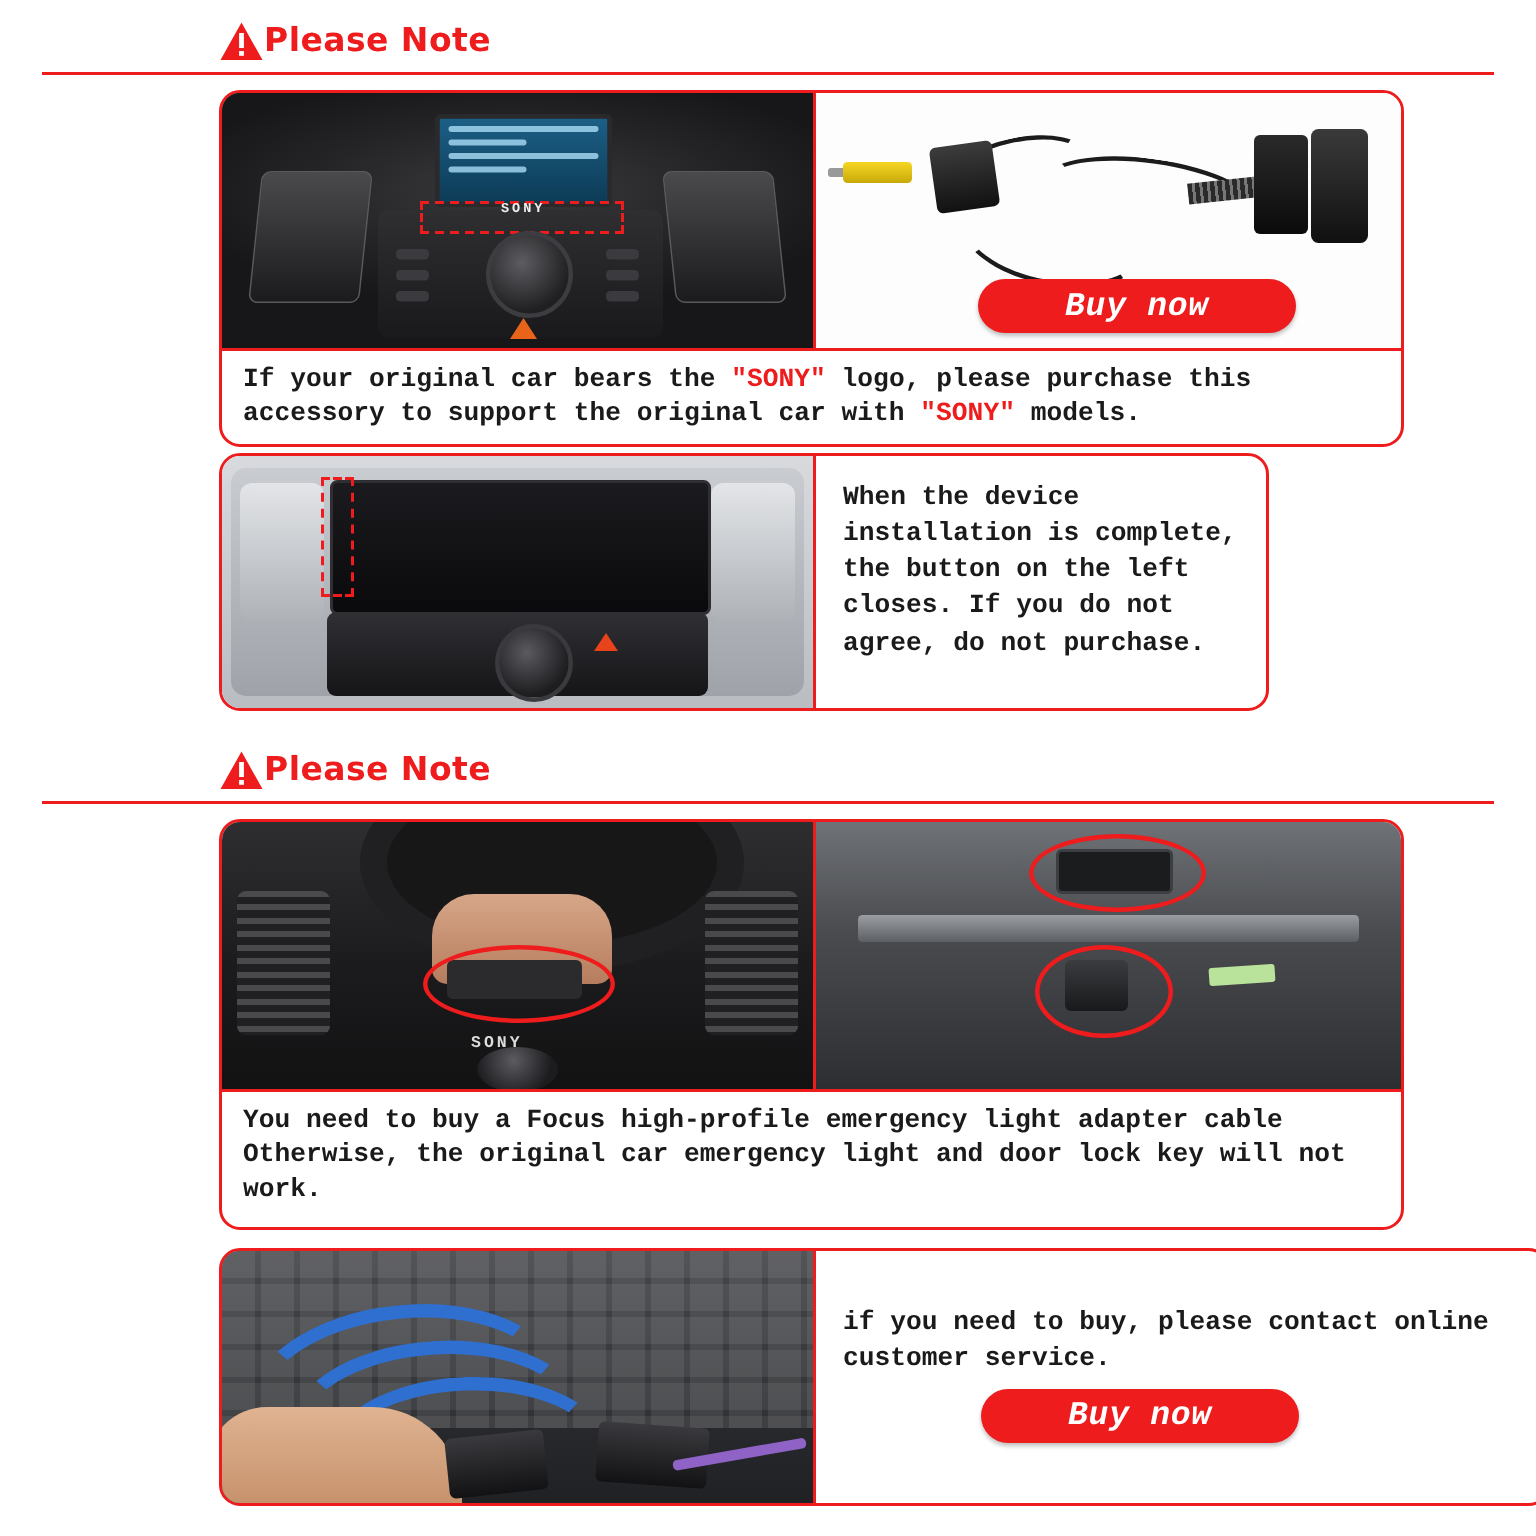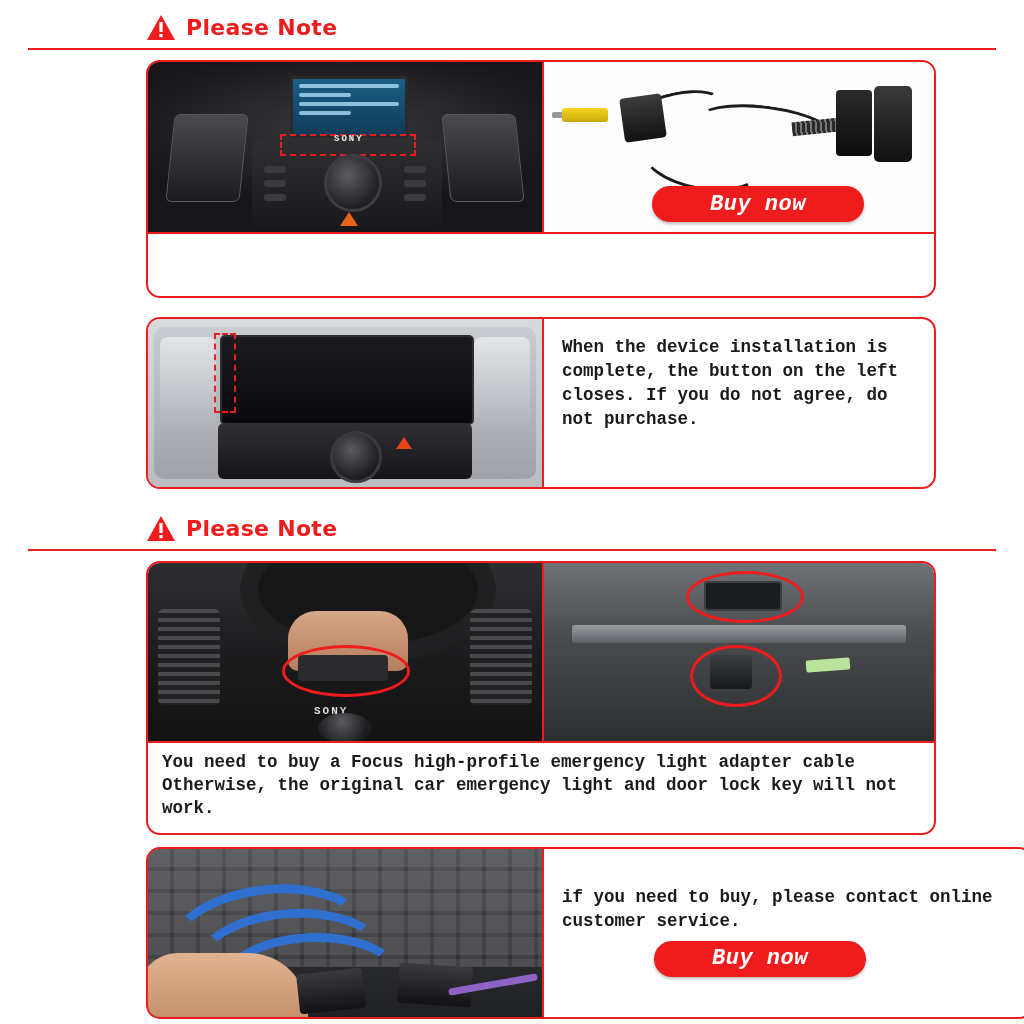--- a/index.html
+++ b/index.html
@@ -19,21 +19,21 @@
     width: 1024px;
     height: 1024px;
     box-sizing: border-box;
     padding: 10px 28px 10px 28px;
   }
 
   
   .note-header {
     display: flex;
     align-items: center;
-    gap: 10px;
+    gap: 0;
     padding-left: 118px;
     height: 34px;
   }
   .warn-icon {
     width: 30px;
     height: 27px;
     position: relative;
     flex: 0 0 auto;
   }
   .warn-icon svg { display: block; }
@@ -105,24 +105,24 @@
     font-size: 22px;
     font-style: italic;
     font-weight: bold;
     border-radius: 22px;
     box-shadow: 0 2px 3px rgba(0,0,0,.25);
     letter-spacing: .5px;
   }
 
   
   #block2 {
-    width: 790px;
+    width: 700px;
     margin-left: 118px;
     height: 172px;
-    margin-top: 19px;
+    margin-top: 4px;
     display: flex;
   }
   #block2 .photo-left {
     width: 394px;
     border-right: 2px solid #ee1c1c;
   }
   #block2 .text-right {
     flex: 1;
     padding: 16px 16px 10px 18px;
     font-size: 17.5px;
@@ -449,20 +449,23 @@
           <div class="wire w2"></div>
           <div class="wire w3"></div>
           <div class="conn-a"></div>
           <div class="ribbon"></div>
           <div class="conn-b"></div>
           <div class="conn-c"></div>
         </div>
       </div>
     </div>
 
+    <div class="caption">
+      <span>If your original car bears the </span><span class="sony-red">"SONY"</span><span> logo, please purchase this accessory to support the original car with </span><span class="sony-red">"SONY"</span><span> models.</span>
+    </div>
 
     <div class="buy-now" style="left:504px; top:124px; width:212px; height:36px;">Buy now</div>
   </div>
 
   <div class="card" id="block2">
     <div class="photo photo-left">
       <div class="p-head">
         <div class="bezel"></div>
         <div class="sidel"></div>
         <div class="sider"></div>

